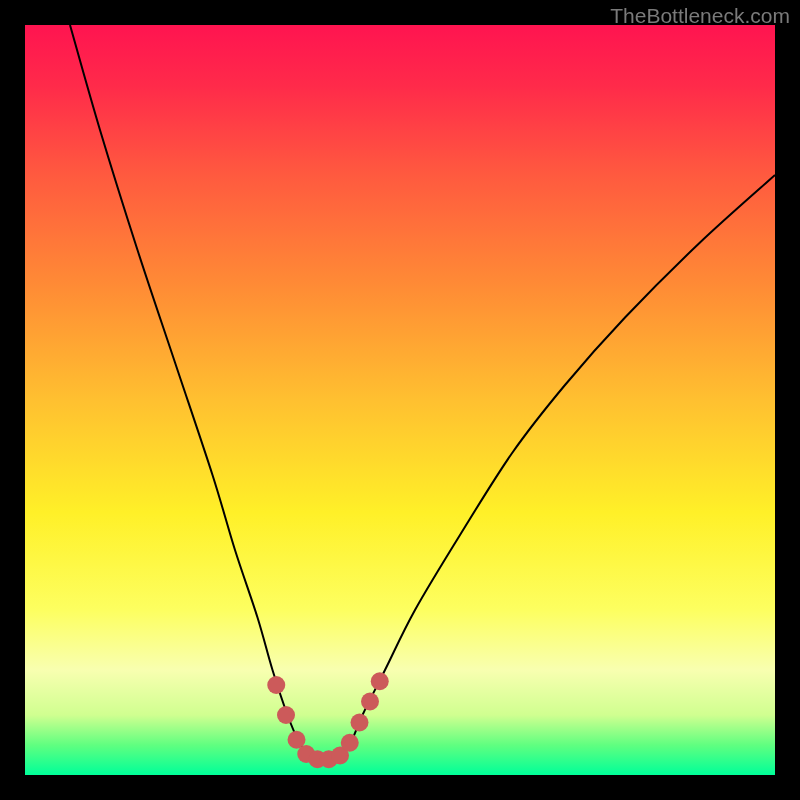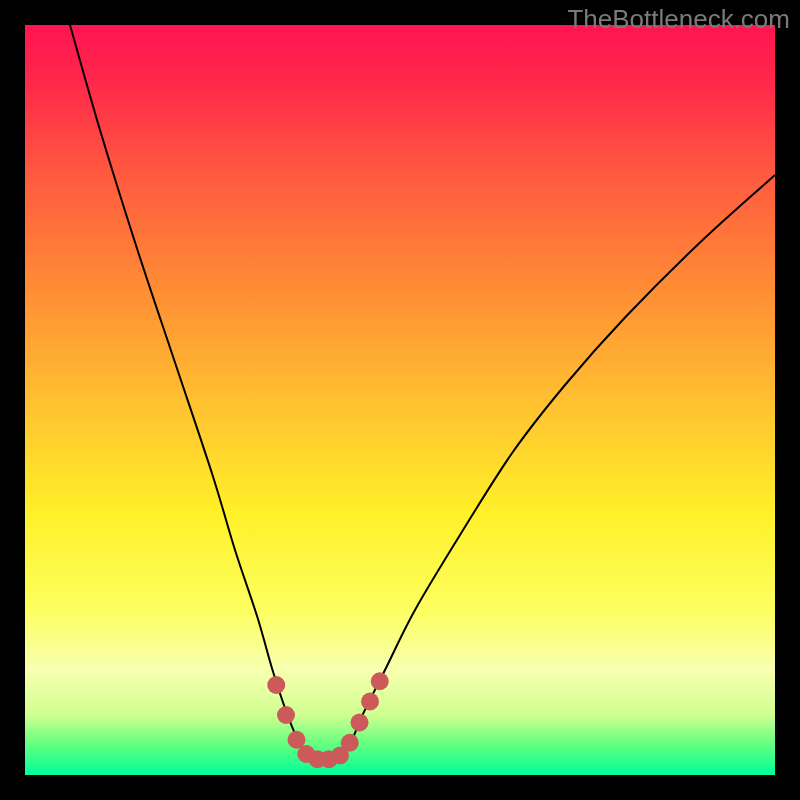--- a/index.html
+++ b/index.html
@@ -29,21 +29,21 @@
       #d0ff90 92%,
       #60ff80 96%,
       #00ff99 100%
     );
   }
   .watermark {
     position: absolute;
     top: 4px;
     right: 10px;
     color: #7a7a7a;
-    font-size: 26px;
+    font-size: 21px;
     font-weight: 500;
     z-index: 10;
   }
   svg.plot {
     position: absolute;
     left: 0;
     top: 0;
   }
 </style>
 </head>

